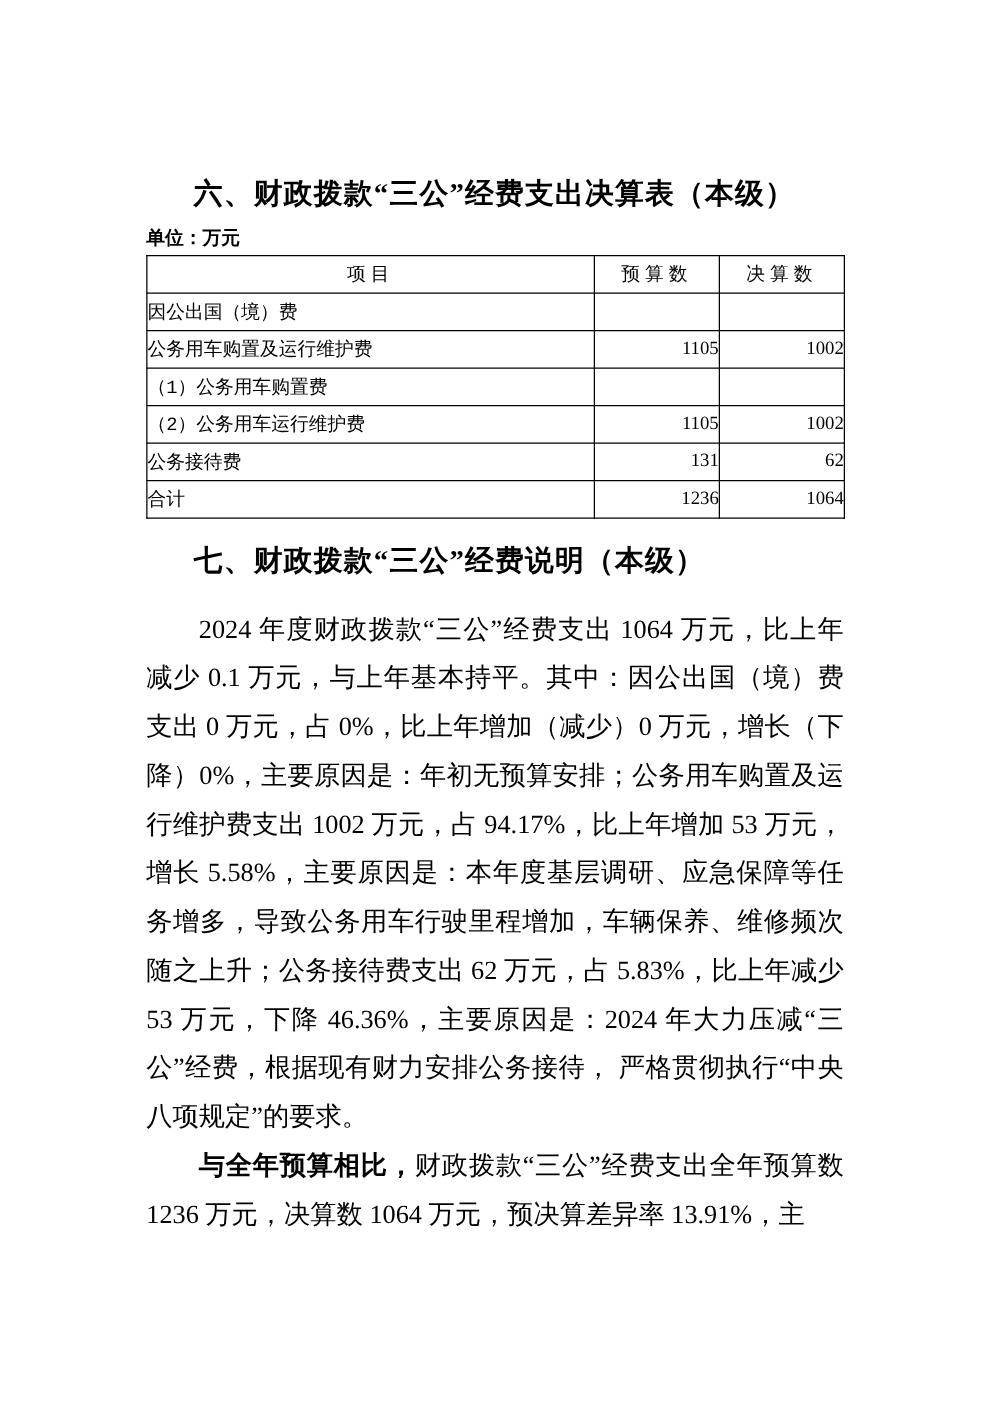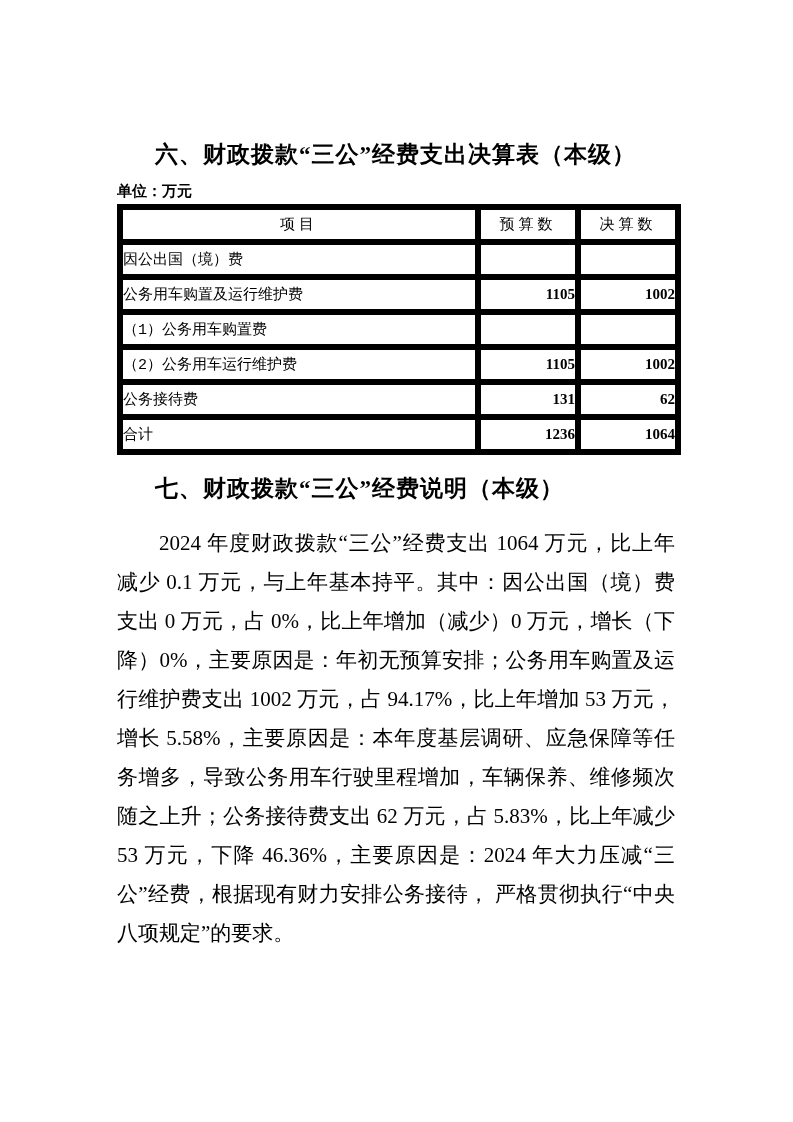--- a/index.html
+++ b/index.html
@@ -41,35 +41,34 @@
     margin-top: 12px;
     margin-bottom: 4px;
     line-height: 18px;
   }
   table.expense {
     border-collapse: collapse;
     width: 558px;
     table-layout: fixed;
   }
   table.expense td {
-    border: 6px solid #000000;
+    border: 1px solid #000000;
     font-size: 15px;
     height: 29px;
     padding: 0;
     vertical-align: middle;
     overflow: hidden;
   }
   table.expense tr.head td {
     text-align: center;
     letter-spacing: 4px;
   }
   td.num {
     text-align: right;
     padding-right: 8px;
-    font-weight: bold;
   }
   td.ind0 { padding-left: 5px; }
   td.ind1 { padding-left: 10px; }
   td.ind2 { padding-left: 22px; font-family: Liberation Mono, monospace; }
   .h-seven { margin-top: 19px; }
   p.body-para {
     width: 558px;
     font-size: 21px;
     line-height: 39px;
     margin: 0;
@@ -132,14 +131,15 @@
       <td class="num">1236</td>
       <td class="num">1064</td>
     </tr>
   </tbody>
     </table>
 
   <h2 class="sec-heading h-seven">七、财政拨款“三公”经费说明（本级）</h2>
 
   <p class="body-para first-para">2024 年度财政拨款“三公”经费支出 1064 万元，比上年减少 0.1 万元，与上年基本持平。其中：因公出国（境）费支出 0 万元，占 0%，比上年增加（减少）0 万元，增长（下降）0%，主要原因是：年初无预算安排；公务用车购置及运行维护费支出 1002 万元，占 94.17%，比上年增加 53 万元，增长 5.58%，主要原因是：本年度基层调研、应急保障等任务增多，导致公务用车行驶里程增加，车辆保养、维修频次随之上升；公务接待费支出 62 万元，占 5.83%，比上年减少 53 万元，下降 46.36%，主要原因是：2024 年大力压减“三公”经费，根据现有财力安排公务接待， 严格贯彻执行“中央八项规定”的要求。</p>
 
+  <p class="body-para"><span class="bold-lead">与全年预算相比，</span><span>财政拨款“三公”经费支出全年预算数 1236 万元，决算数 1064 万元，预决算差异率 13.91%，主</span></p>
 
 </div>
 
 </body></html>

